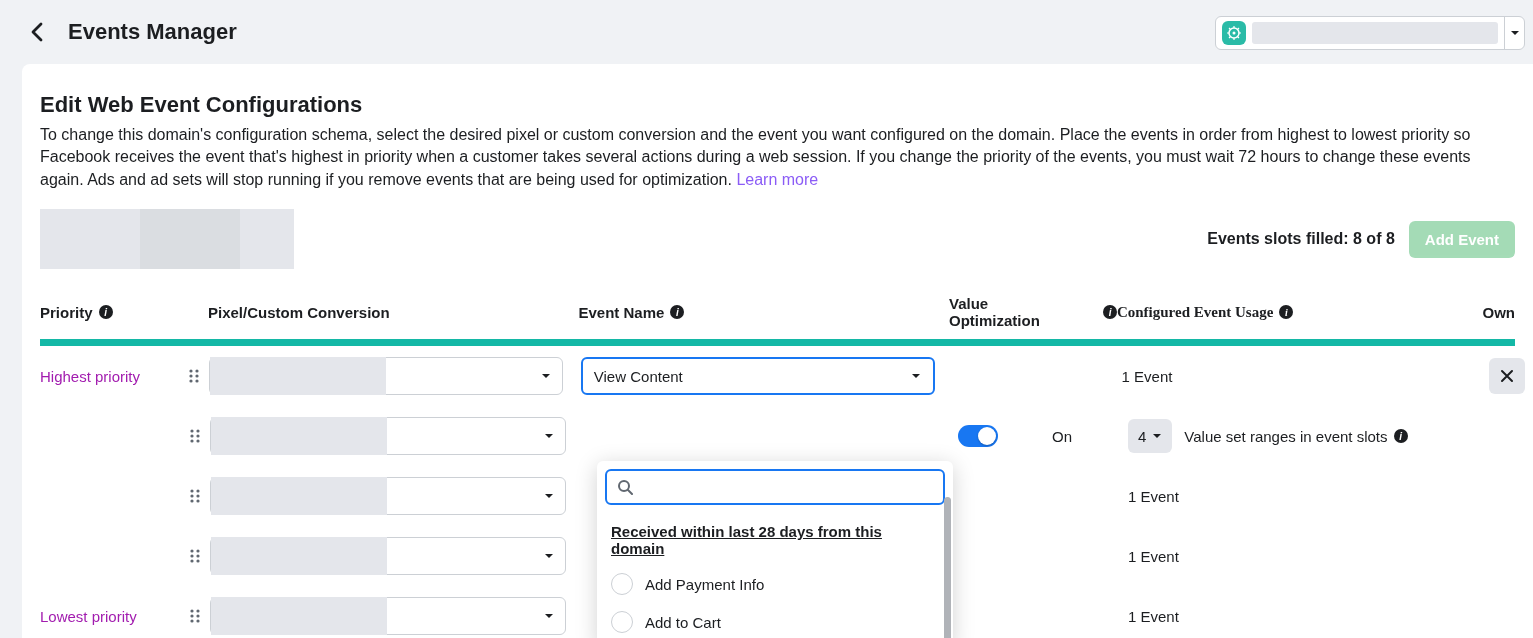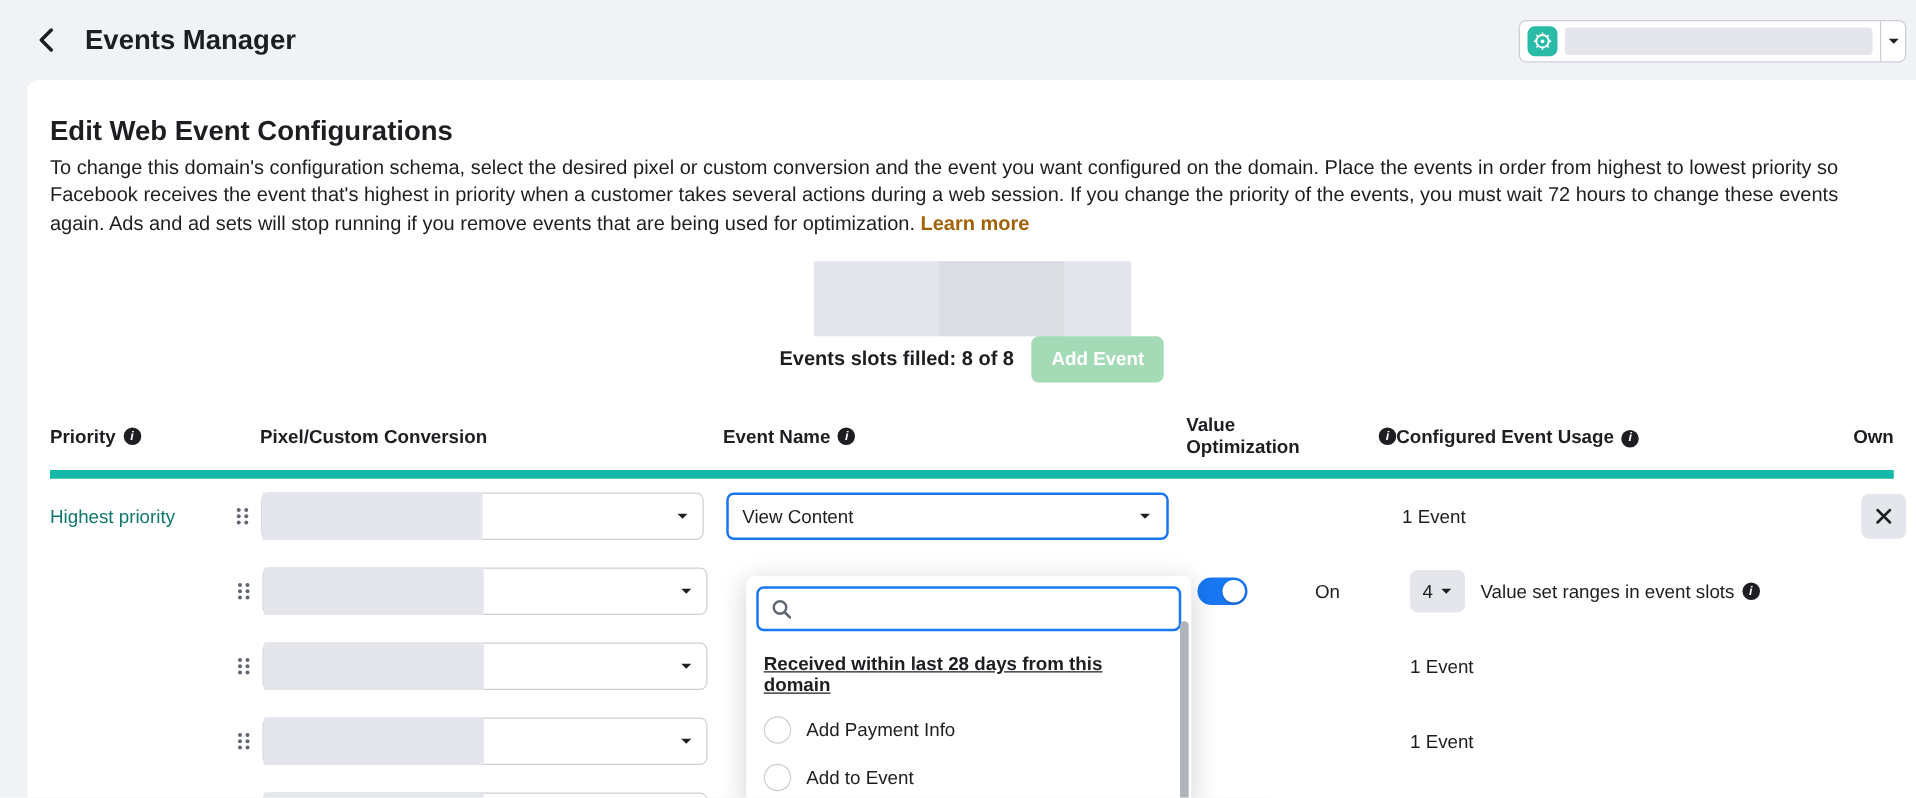--- a/index.html
+++ b/index.html
@@ -82,32 +82,30 @@
     margin-bottom: 6px;
     color: #1c1e21;
   }
   .panel-desc {
     font-size: 16px;
     line-height: 1.4;
     color: #1c1e21;
     margin-bottom: 18px;
   }
   .panel-desc a {
-    color: #a16207;
+    color: #8b5cf6;
     text-decoration: none;
-    font-weight: bold;
   }
 
   
   .row-slots {
     display: flex;
     align-items: center;
     justify-content: space-between;
     margin-bottom: 16px;
-    flex-direction: column;
   }
   .domain-chip {
     width: 254px;
     height: 60px;
     background: #e4e6eb;
     position: relative;
   }
   .domain-chip::after {
     content:'';
     position:absolute;
@@ -143,34 +141,34 @@
     padding: 10px 0;
     border-bottom: 7px solid #14b8a6;
     font-size: 15px;
     font-weight: 700;
     color: #1c1e21;
   }
   .col-priority { width: 170px; display:flex; align-items:center; gap:6px;}
   .col-pixel { width: 375px; }
   .col-event { width: 375px; display:flex; align-items:center; gap:6px;}
   .col-valueopt { width: 170px; display:flex; align-items:center; gap:22px;}
-  .col-configured { width: 370px; display:flex; align-items:flex-end; gap:6px;}
+  .col-configured { width: 370px; display:flex; align-items:center; gap:6px;font-family:Liberation Serif, serif;}
   .col-owner { flex:1; }
 
   
   .tbody { }
   .trow {
     display: flex;
     align-items: center;
     height: 60px;
   }
   .prio-label {
     width: 140px;
     font-size: 15px;
-    color: #0f766e;
+    color: #a21caf;
   }
   .drag-handle {
     width: 30px;
     display:flex;align-items:center;justify-content:center;
     cursor: grab;
   }
   .pixel-select {
     width: 356px;
     height: 38px;
     border: 1px solid #ccd0d5;
@@ -568,20 +566,20 @@
       <input type="text" placeholder="" style="">
     </div>
     <div class="dd-section-title">Received within last 28 days from this domain</div>
     <div class="dd-scroll">
       <div class="dd-option">
         <div class="radio"></div>
         <span>Add Payment Info</span>
       </div>
       <div class="dd-option">
         <div class="radio"></div>
-        <span>Add to Event</span>
+        <span>Add to Cart</span>
       </div>
 
     </div>
     <div class="dd-scrollbar"></div>
   </div>
 
 </div>
 
 </body></html>

